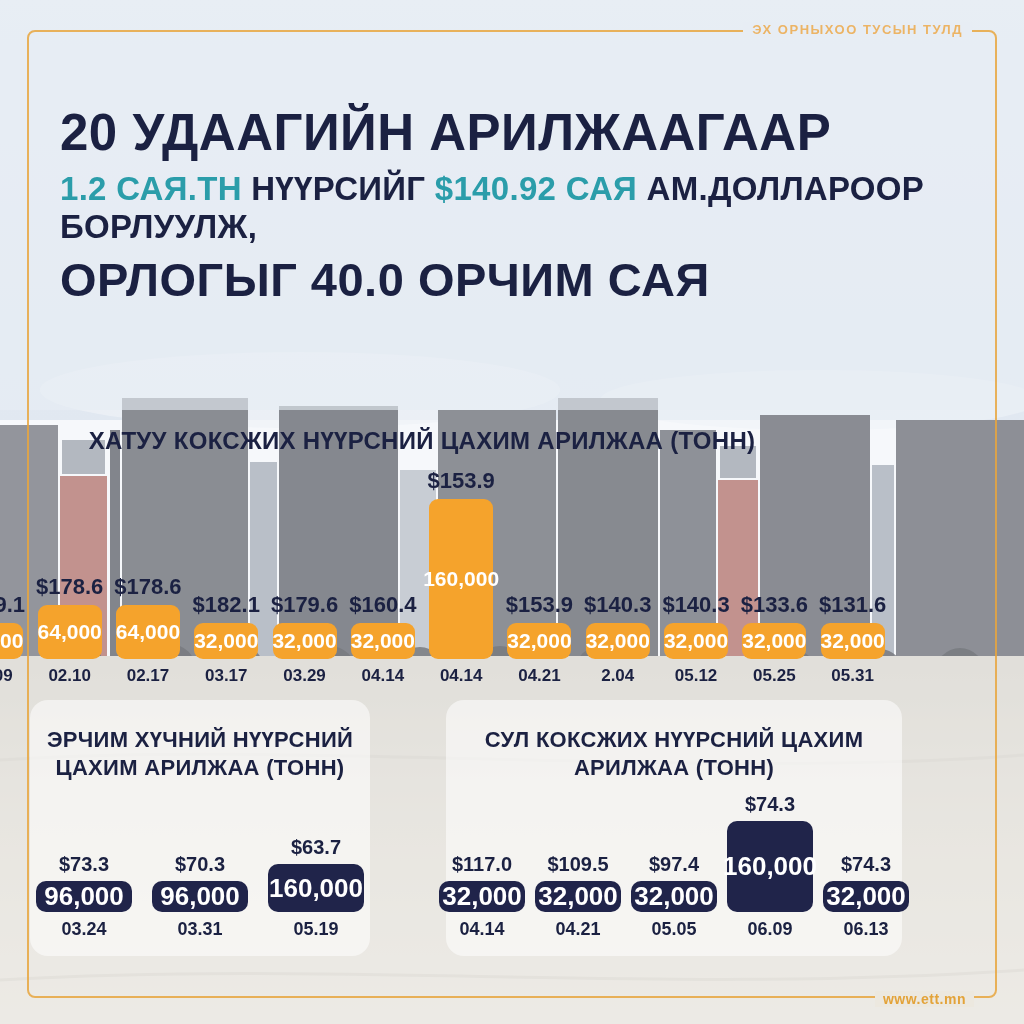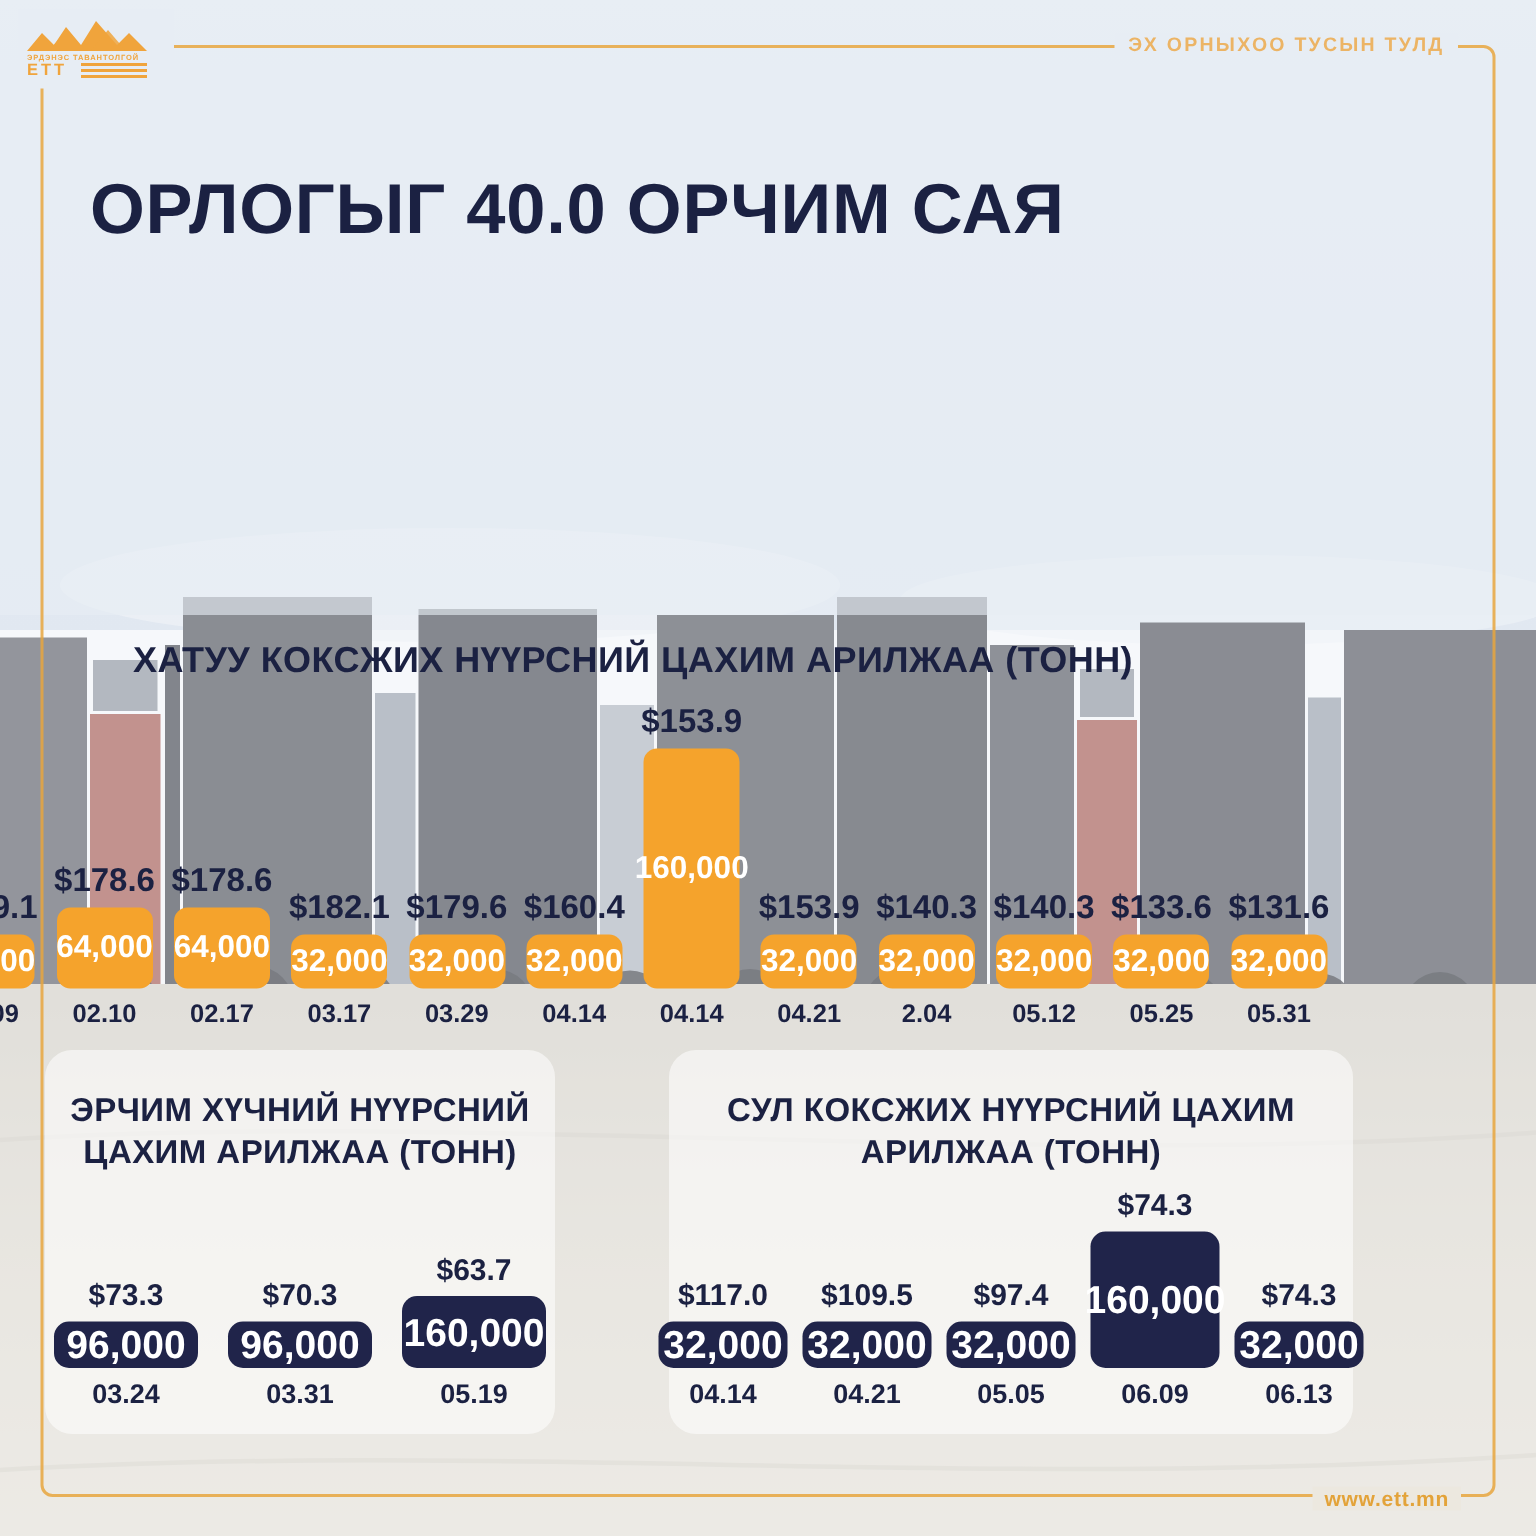--- a/index.html
+++ b/index.html
@@ -135,40 +135,26 @@
       <path d="M0,980 C350,960 650,995 1024,970" fill="none"></path>
     </g>
 
     <rect x="0" y="0" width="1024" height="1024" fill="#e9eef5" opacity=".40"></rect>
     <rect x="0" y="0" width="1024" height="410" fill="#e7edf4" opacity=".62"></rect>
     <rect x="0" y="656" width="1024" height="368" fill="#efebe2" opacity=".45"></rect>
   </svg>
 
   <div class="frame"></div>
 
-  <div class="logo">
-    <svg width="96" height="44" viewBox="0 0 96 44" aria-hidden="true">
-      <g fill="#f0a43c">
-        <path d="M4,26 L14,14 L22,22 L30,10 L40,22 L50,6 L64,22 L72,14 L84,26 Z"></path>
-        <path d="M18,26 L30,13 L42,26 Z" opacity=".85"></path>
-        <path d="M46,26 L58,12 L70,26 Z" opacity=".85"></path>
-      </g>
-      <text x="4" y="32" font-size="5" fill="#f0a43c" font-weight="bold" letter-spacing=".6">ЭРДЭНЭС ТАВАНТОЛГОЙ</text>
-      <text x="4" y="42" font-size="11" fill="#f0a43c" font-weight="bold" letter-spacing="2">ЕТТ</text>
-      <g stroke="#f0a43c" stroke-width="2">
-        <line x1="40" y1="35" x2="84" y2="35"></line>
-          <line x1="40" y1="39" x2="84" y2="39"></line>
-          <line x1="40" y1="43" x2="84" y2="43"></line>
-      </g>
-    </svg>
-  </div>
 
   <div class="tagline">ЭХ ОРНЫХОО ТУСЫН ТУЛД</div>
 
   <div class="headline">
+    <div class="hl-1">20 УДААГИЙН АРИЛЖААГААР</div>
+    <div class="hl-2"><span class="teal">1.2 САЯ.ТН</span> <span>НҮҮРСИЙГ</span> <span class="teal">$140.92 САЯ</span> <span>АМ.ДОЛЛАРООР БОРЛУУЛЖ,</span></div>
     <div class="hl-3">ОРЛОГЫГ 40.0 ОРЧИМ САЯ</div>
   </div>
 
   <div class="chart chart-main">
     <div class="chart-title">ХАТУУ КОКСЖИХ НҮҮРСНИЙ ЦАХИМ АРИЛЖАА (ТОНН)</div>
     <div class="bars">
         <div class="bar-item">
           <div class="price">$179.1</div>
           <div class="pill" style="height: 36px; background: rgb(245, 163, 44);">32,000</div>
           <div class="bdate">02.09</div>

